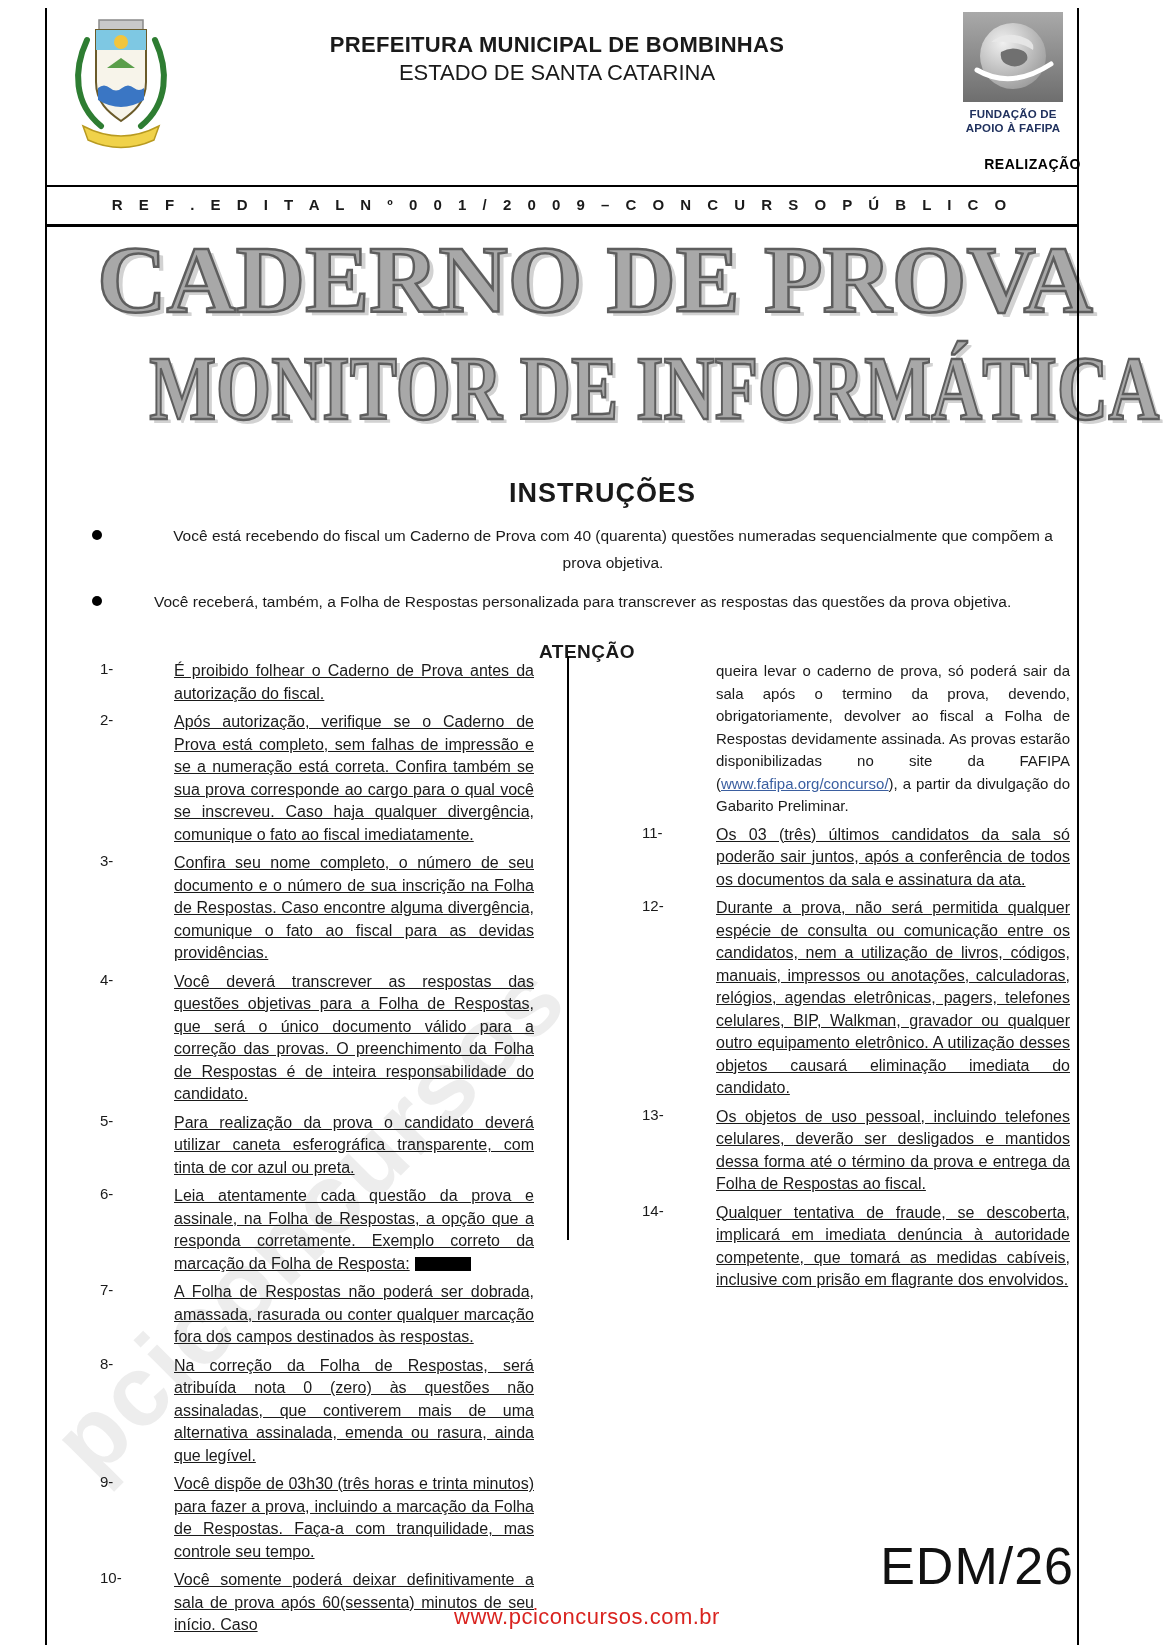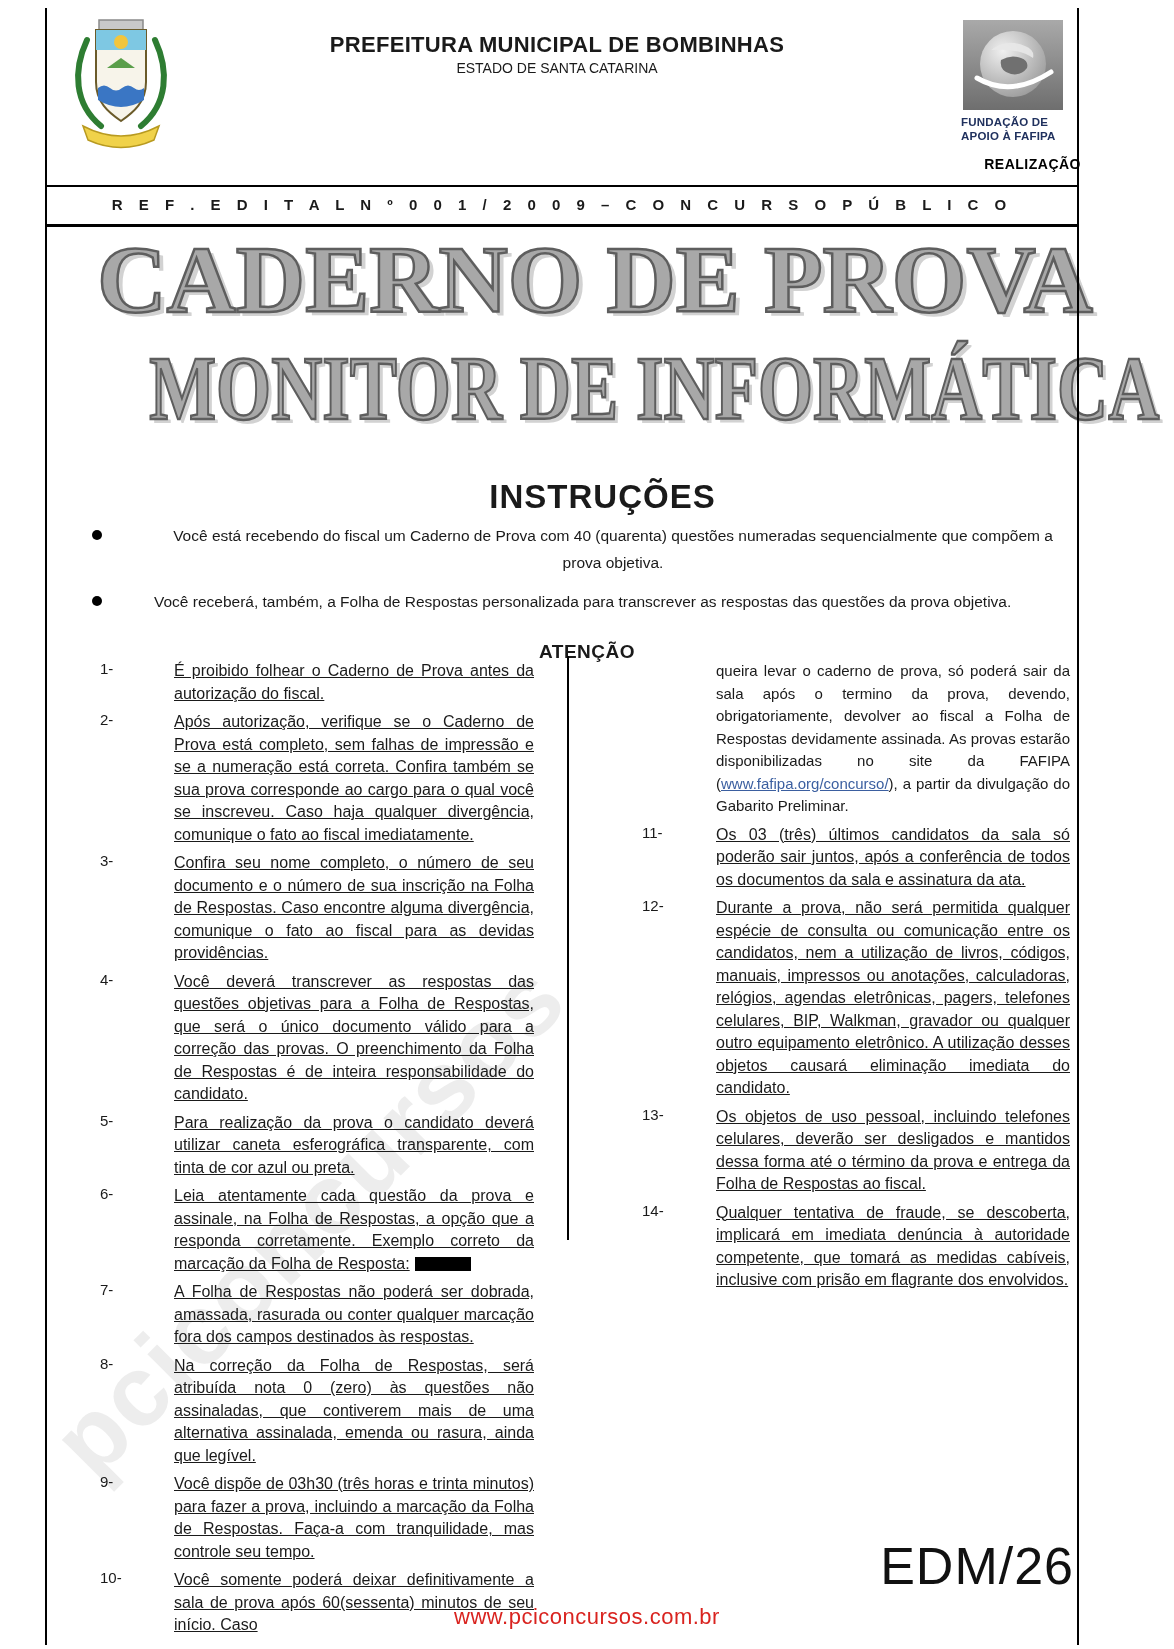--- a/index.html
+++ b/index.html
@@ -17,22 +17,22 @@
   .border-right { left:1077px; }
   .hr { position:absolute; left:45px; width:1034px; background:#000; z-index:2; }
   .hr1 { top:185px; height:2px; }
   .hr2 { top:224px; height:3px; }
 
   
   .header { position:absolute; left:47px; top:8px; width:1030px; height:176px; z-index:3; }
   .coat { position:absolute; left:24px; top:4px; width:100px; height:138px; }
   .header-center { position:absolute; left:120px; right:130px; top:24px; text-align:center; }
   .header-title { font-size:22px; font-weight:bold; letter-spacing:0.3px; }
-  .header-subtitle { font-size:14px; margin-top:2px; }
-  .fafipa { position:absolute; right:12px; top:12px; width:104px; text-align:left; }
+  .header-subtitle { font-size:22px; margin-top:2px; }
+  .fafipa { position:absolute; right:12px; top:4px; width:104px; text-align:center; }
   .globe-box { width:100px; height:90px; margin:0 auto; }
   .fafipa-label { margin-top:5px; font-size:11.5px; font-weight:bold; color:var(--fafipa-navy,#20315e); line-height:1.25; letter-spacing:0.2px; }
   .realizacao { position:absolute; right:-4px; top:148px; font-weight:bold; font-size:14px; letter-spacing:0.5px; color:#000; }
 
   
   .edital { position:absolute; left:45px; width:1034px; top:196px; text-align:center;
     font-weight:bold; font-size:15px; letter-spacing:6px; z-index:3; white-space:nowrap; }
 
   
   .main-title { position:absolute; left:0; width:100%; top:232px; text-align:center; z-index:1;padding-left:16px; }
@@ -41,21 +41,21 @@
     color:var(--title-gray,#a8a8a8);
     -webkit-text-stroke:2.5px var(--title-outline,#5e5e5e);
     text-shadow:5px 4px 0 #d2d2d2;
     white-space:nowrap; line-height:1;
   }
   .title1 { font-size:96px; }
   .title2 { font-size:92px; transform:scaleX(0.77); transform-origin:50% 50%; margin-top:14px; }
 
   
   .instr-heading { position:absolute; top:478px; left:0; width:100%; text-align:center;
-    font-size:33px; font-weight:bold; letter-spacing:1px; z-index:3;padding-left:31px; }
+    font-size:27px; font-weight:bold; letter-spacing:1px; z-index:3;padding-left:31px; }
   .bullets { position:absolute; left:92px; right:102px; top:522px; z-index:3; }
   .bullet { display:flex; margin-bottom:12px; }
   .dot { flex:0 0 10px; width:10px; height:10px; border-radius:50%; background:#000; margin-top:8px; }
   .btxt { margin-left:52px; font-size:15.5px; line-height:1.75; text-align:center; }
 
   
   .atencao-heading { position:absolute; top:641px; left:0; width:100%; text-align:center;
     font-size:19px; font-weight:bold; letter-spacing:0.5px; z-index:3; }
   .col-divider { position:absolute; left:567px; top:656px; height:584px; width:2px; background:#000; z-index:3; }
   .col { position:absolute; top:660px; z-index:3; }

